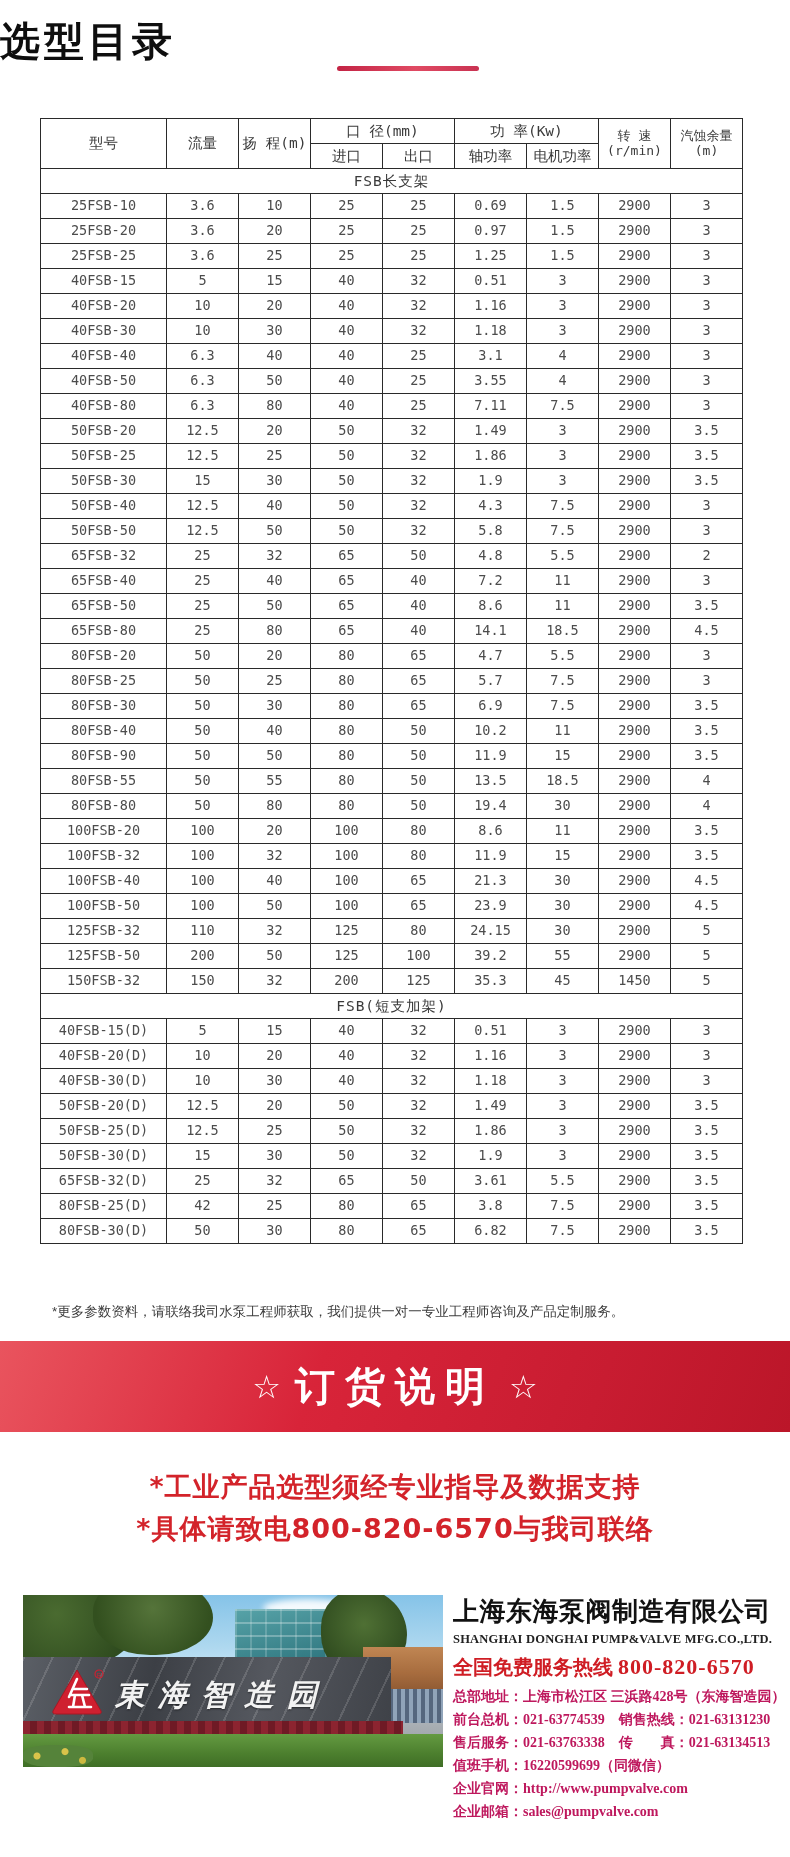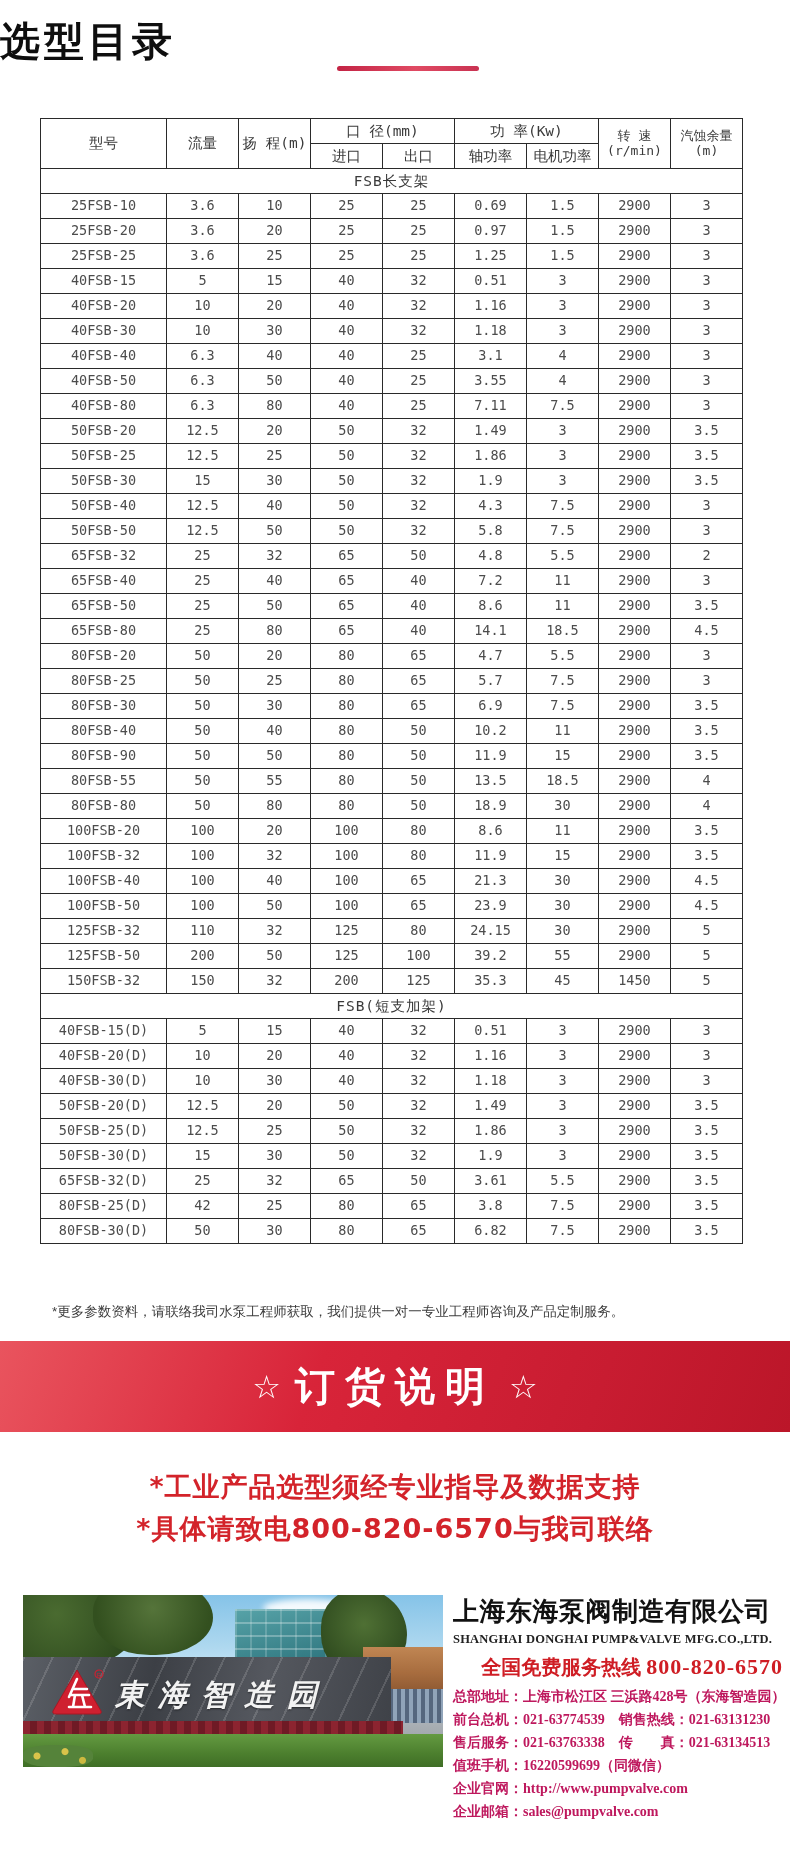--- a/index.html
+++ b/index.html
@@ -78,21 +78,21 @@
                radial-gradient(circle at 60% 30%,#d9c34a 0 3px,rgba(0,0,0,0) 4px),
                radial-gradient(circle at 85% 70%,#cdb93f 0 3px,rgba(0,0,0,0) 4px),#55833a; border-radius:40%; }
 
   
   .company-info { position:absolute; left:453px; top:1594px; width:330px; }
   .company-cn { font-size:26px; font-weight:900; color:#111111; letter-spacing:0.5px;
     font-family:"DejaVu Sans",sans-serif; white-space:nowrap; }
   .company-en { margin-top:3px; font-size:12.5px; font-weight:bold; color:#222222;
     font-family:"Liberation Serif","DejaVu Serif",serif; letter-spacing:0.2px; white-space:nowrap; }
   .hotline { margin-top:7px; font-size:20px; font-weight:900; color:#cf1d24;
-    font-family:"Liberation Serif","DejaVu Serif",serif; white-space:nowrap;text-align:right; }
+    font-family:"Liberation Serif","DejaVu Serif",serif; white-space:nowrap; }
   .hotline .hotline-number { font-size:22px; letter-spacing:1px; }
   .contact-lines { margin-top:4px; }
   .contact-line { font-size:14px; font-weight:bold; color:#be185d; line-height:23px;
     font-family:"Liberation Serif","DejaVu Serif",serif; white-space:nowrap; }
 </style>
 </head>
 <body>
 
 <div class="page">
 
@@ -401,21 +401,21 @@
           <td>18.5</td>
           <td>2900</td>
           <td>4</td>
         </tr>
         <tr>
           <td>80FSB-80</td>
           <td>50</td>
           <td>80</td>
           <td>80</td>
           <td>50</td>
-          <td>18.9</td>
+          <td>19.4</td>
           <td>30</td>
           <td>2900</td>
           <td>4</td>
         </tr>
         <tr>
           <td>100FSB-20</td>
           <td>100</td>
           <td>20</td>
           <td>100</td>
           <td>80</td>

